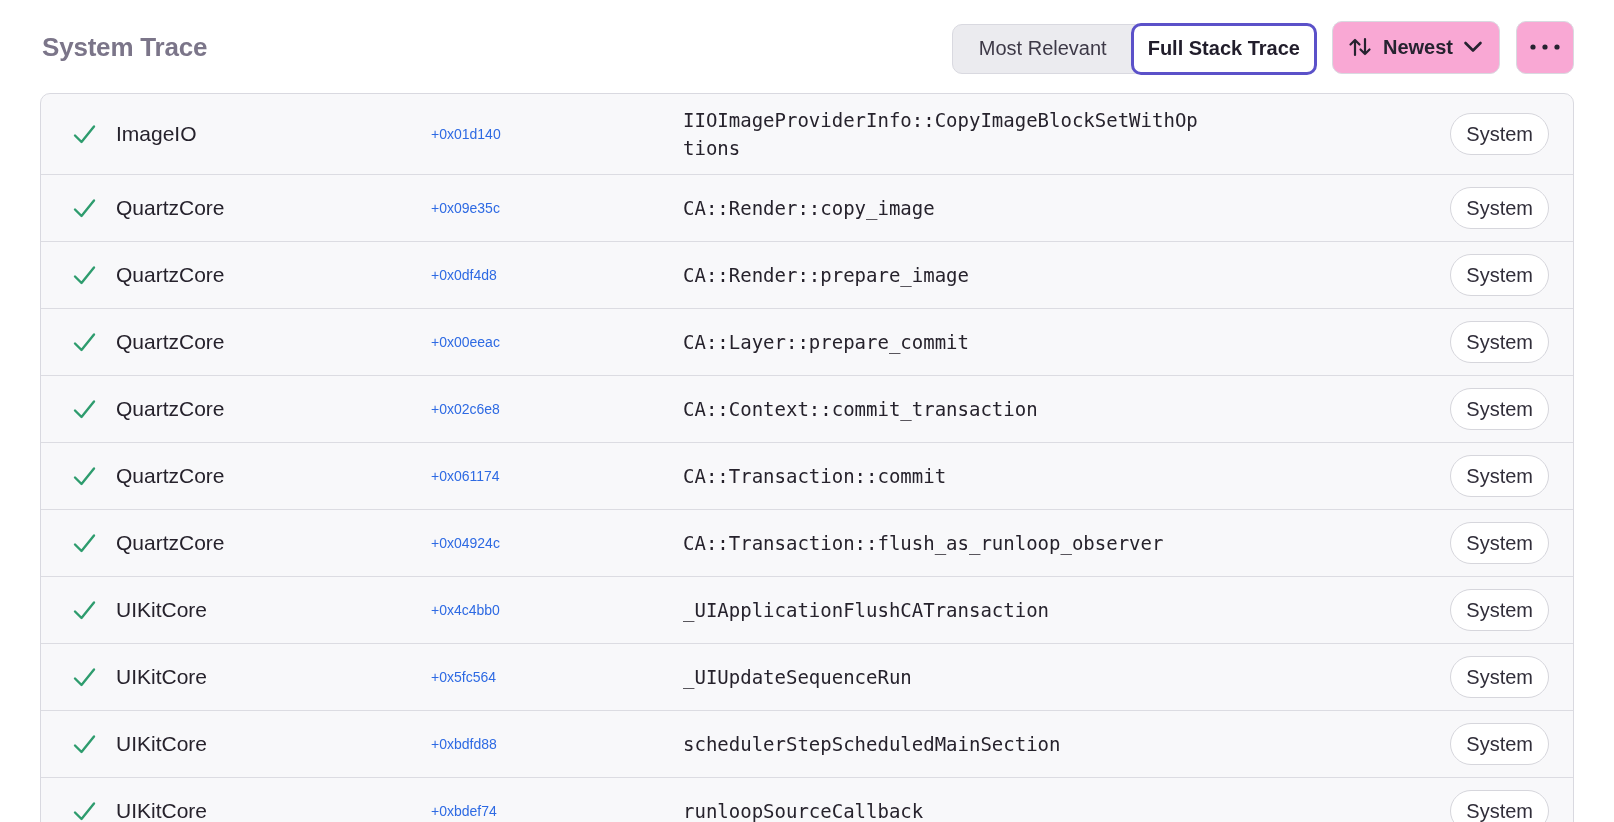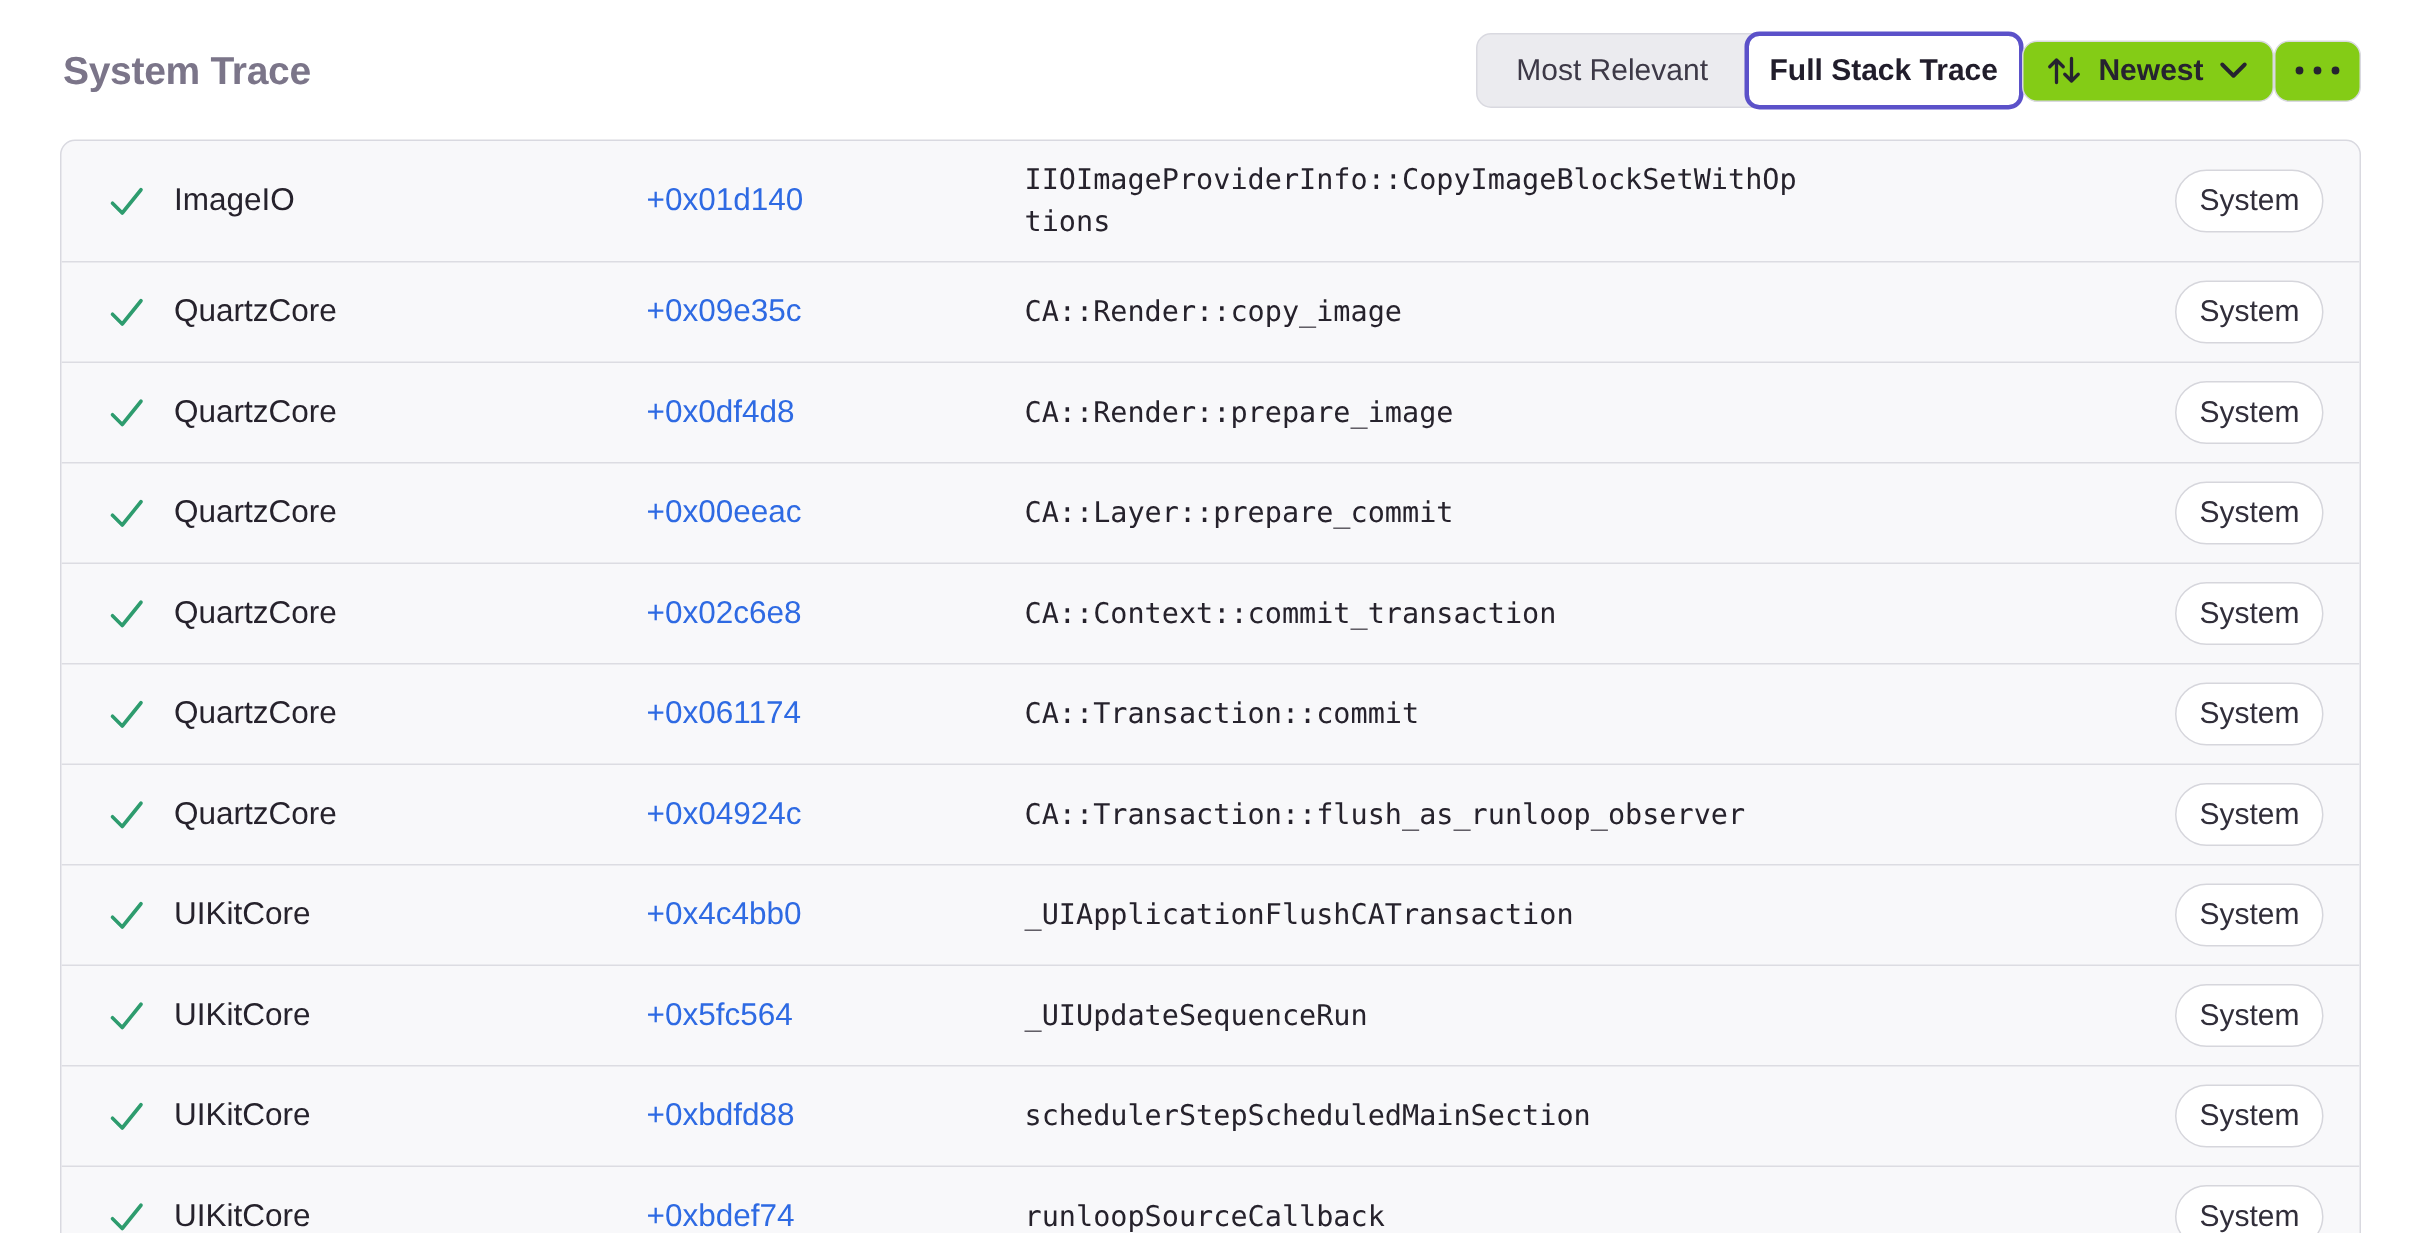--- a/index.html
+++ b/index.html
@@ -10,41 +10,41 @@
 
   
   .header {
     display: flex; align-items: center; justify-content: space-between;
     padding: 22px 40px 0 42px; height: 72px;
   }
   .page-title {
     font-size: 26px; font-weight: 700; letter-spacing: -0.2px;
     color: var(--title-gray, #7b7589);
   }
-  .controls { display: flex; align-items: center; }
+  .controls { display: flex; align-items: flex-end; gap: 16px; }
 
   .segmented {
     display: flex; align-items: stretch; height: 50px;
     background: #ebebef; border: 1px solid #d9d9e0; border-radius: 10px;
   }
   .seg {
     display: flex; align-items: center; padding: 0 26px;
     font-family: "Liberation Sans", sans-serif;
     font-size: 20px; color: #3d3947; background: transparent; border: none;
     cursor: pointer; white-space: nowrap;
   }
   .seg.selected {
     background: #ffffff; border: 3px solid var(--accent-purple, #5b51c9);
     border-radius: 10px; margin: -2px; font-weight: 700; color: #211d2b;
     padding: 0 14px;
   }
 
   .btn {
-    display: flex; align-items: center; gap: 10px; height: 41px;
-    background: #84cc16; border: 1px solid #d9d9e0; border-radius: 10px;
+    display: flex; align-items: center; gap: 10px; height: 53px;
+    background: #f9a8d4; border: 1px solid #d9d9e0; border-radius: 10px;
     cursor: pointer; color: #262330;
     font-family: "Liberation Sans", sans-serif;
   }
   .btn.sort { padding: 0 16px 0 14px; font-size: 20px; font-weight: 700; }
   .btn.more { width: 58px; justify-content: center; }
   .icon-wrap { display: flex; align-items: center; }
 
   
   .trace-table {
     margin: 21px 40px 0 40px;
@@ -57,21 +57,21 @@
   .row {
     display: flex; align-items: center;
     min-height: 63px; padding: 12px 24px 12px 30px;
   }
   .row + .row { border-top: 1px solid var(--border-gray, #dcdce2); }
   .cell-check { width: 45px; flex: none; display: flex; align-items: center; }
   .check { color: var(--success-green, #2e9c6e); display: flex; }
   .cell-module { width: 315px; flex: none; font-size: 21px; color: #26222c; }
   .cell-offset { width: 240px; flex: none; }
   .cell-offset a {
-    font-size: 21px; color: var(--link-blue, #2e6ae3);
+    font-size: 14px; color: var(--link-blue, #2e6ae3);
     text-decoration: none; cursor: pointer;
   }
   .cell-func {
     width: 520px; flex: none;
     font-family: "DejaVu Sans Mono", monospace;
     font-size: 19px; line-height: 28px; color: #26222c;
     word-break: break-all;
     margin-left: 12px;
   }
   .spacer { flex: 1; }

